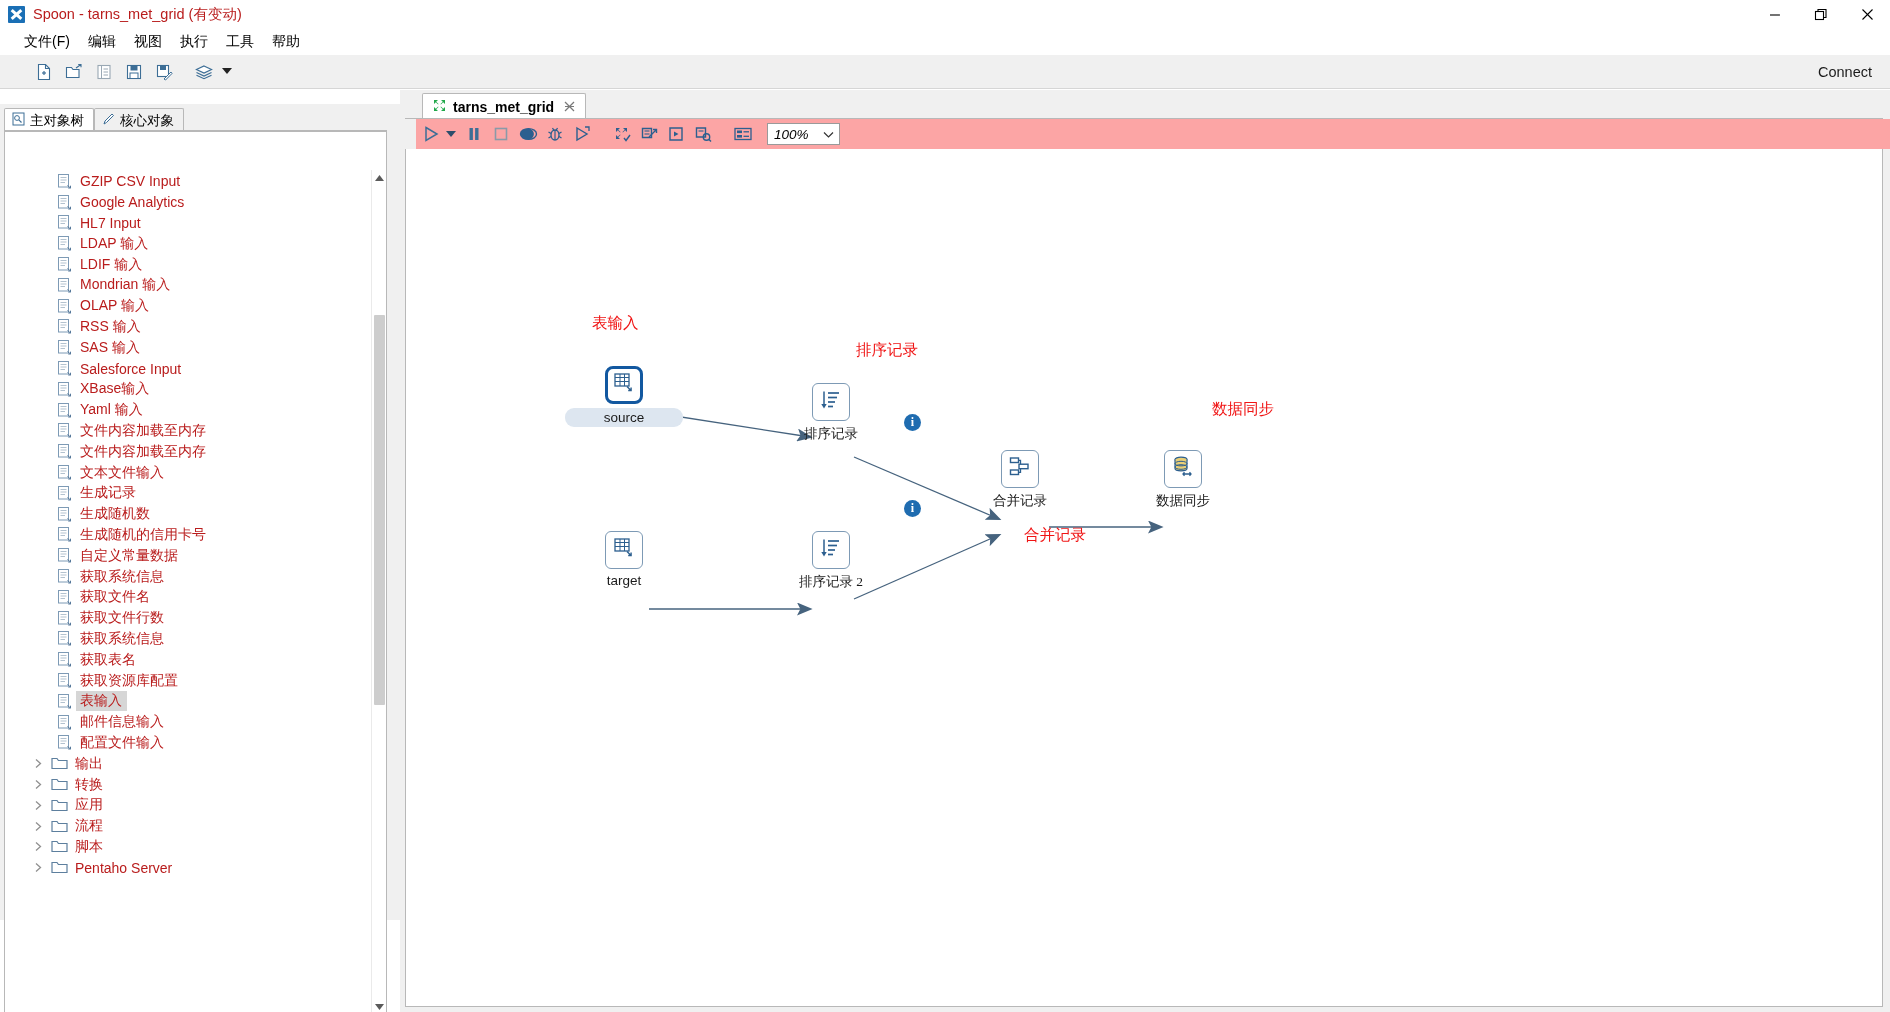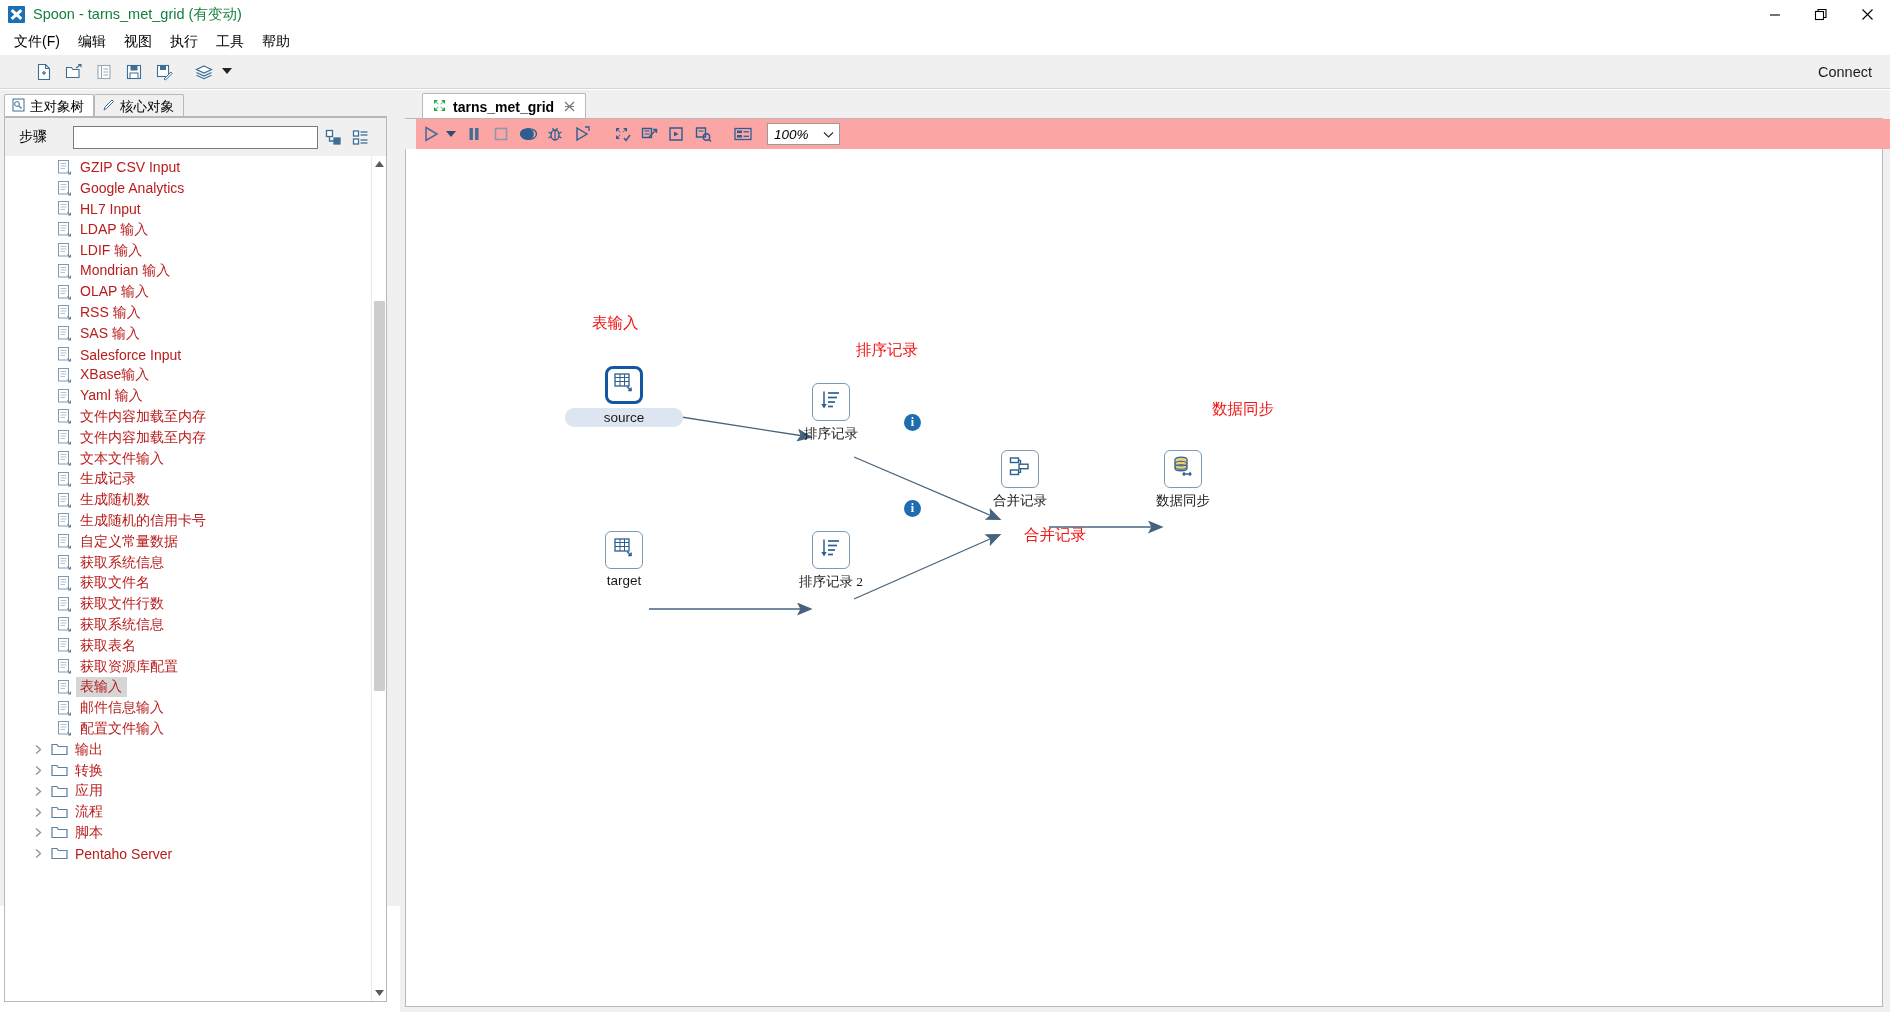--- a/index.html
+++ b/index.html
@@ -29,34 +29,34 @@
   }
   .app-icon::before {
     left: 2px; top: 7px; width: 13px; height: 3px;
     transform: rotate(42deg);
   }
   .app-icon::after {
     left: 2px; top: 7px; width: 13px; height: 3px;
     transform: rotate(-42deg);
   }
   .title-text {
-    font-size: 14.5px; color: #15803d; white-space: nowrap;
+    font-size: 14.5px; color: #b91c1c; white-space: nowrap;
   }
   .win-btns { margin-left: auto; display: flex; height: 29px; }
   .win-btn {
     width: 46px; height: 29px; display: flex; align-items: center; justify-content: center;
     position: relative;
   }
   .win-btn svg { display: block; }
 
   
   .menubar {
     position: absolute; left: 0; top: 29px; width: 1890px; height: 26px;
     background: #ffffff; display: flex; align-items: center;
-    padding-left: 5px;
+    padding-left: 15px;
   }
   .menu-item {
     font-size: 14px; color: #000; padding: 2px 9px; white-space: nowrap;
   }
 
   
   .toolbar {
     position: absolute; left: 0; top: 55px; width: 1890px; height: 34px;
     background: #f0f0f0;
     border-bottom: 1px solid #d6d6d6;
@@ -70,21 +70,21 @@
   .tb-caret {
     width: 18px; height: 28px; display: flex; align-items: center; justify-content: center;
   }
   .connect-label {
     margin-left: auto; margin-right: 18px;
     font-size: 14.5px; color: #1a1a1a;
   }
 
   
   .left-panel {
-    position: absolute; left: 0; top: 90px; width: 400px; height: 816px;
+    position: absolute; left: 0; top: 104px; width: 400px; height: 816px;
     background: #f0f0f0;
   }
   .tabs-row {
     position: absolute; left: 4px; top: 3px; height: 25px;
     display: flex; align-items: flex-end;
   }
   .ltab {
     height: 24px; display: flex; align-items: center; gap: 5px;
     padding: 0 9px 0 7px; font-size: 13.5px; color: #000;
     background: #f0f0f0;
@@ -341,41 +341,20 @@
           <path d="M2 12 L3 9 L10 2 L11.5 3.5 L4.5 10.5 Z" fill="#fff" stroke="#3d6e96" stroke-width="1"></path>
         </svg>
       </span>
       <span>核心对象</span>
     </div>
   </div>
   <div class="tabs-underline"></div>
 
   <div class="panel-body">
 
-    <div class="search-row">
-      <div class="search-label">步骤</div>
-      <input class="search-input" type="text" value="" style="">
-      <div class="sr-btn">
-        <svg width="17" height="17" viewBox="0 0 17 17">
-          <rect x="1.5" y="1.5" width="6" height="6" fill="#fff" stroke="#3d6e96" stroke-width="1.3"></rect>
-          <rect x="9" y="9" width="6" height="6" fill="#3d6e96" stroke="#3d6e96" stroke-width="1.3"></rect>
-          <path d="M4.5 7.5 V12 H9" fill="none" stroke="#3d6e96" stroke-width="1.3"></path>
-        </svg>
-      </div>
-      <div class="sr-btn">
-        <svg width="17" height="17" viewBox="0 0 17 17">
-          <rect x="1.5" y="2" width="5" height="5" fill="#fff" stroke="#3d6e96" stroke-width="1.3"></rect>
-          <rect x="1.5" y="10" width="5" height="5" fill="#fff" stroke="#3d6e96" stroke-width="1.3"></rect>
-          <line x1="8.5" y1="3" x2="15.5" y2="3" stroke="#3d6e96" stroke-width="1.3"></line>
-          <line x1="8.5" y1="6" x2="15.5" y2="6" stroke="#3d6e96" stroke-width="1.3"></line>
-          <line x1="8.5" y1="11" x2="15.5" y2="11" stroke="#3d6e96" stroke-width="1.3"></line>
-          <line x1="8.5" y1="14" x2="15.5" y2="14" stroke="#3d6e96" stroke-width="1.3"></line>
-        </svg>
-      </div>
-    </div>
 
     <div class="tree-scrollwrap">
       <div class="tree" id="tree-root">
           <div class="tree-node leaf">
             <span class="leaf-ico"><svg width="17" height="17" viewBox="0 0 17 17">
                 <rect x="2.5" y="1.5" width="10" height="12.5" fill="#ffffff" stroke="#7d9ab5" stroke-width="1"></rect>
                 <line x1="4.5" y1="4.5" x2="10.5" y2="4.5" stroke="#aabbc9" stroke-width="0.9"></line>
                 <line x1="4.5" y1="7" x2="10.5" y2="7" stroke="#aabbc9" stroke-width="0.9"></line>
                 <line x1="4.5" y1="9.5" x2="9" y2="9.5" stroke="#aabbc9" stroke-width="0.9"></line>
                 <path d="M11.5 12.5 l3 2.5 M12.2 15 h2.3 v-2.3" fill="none" stroke="#55789a" stroke-width="1"></path>

